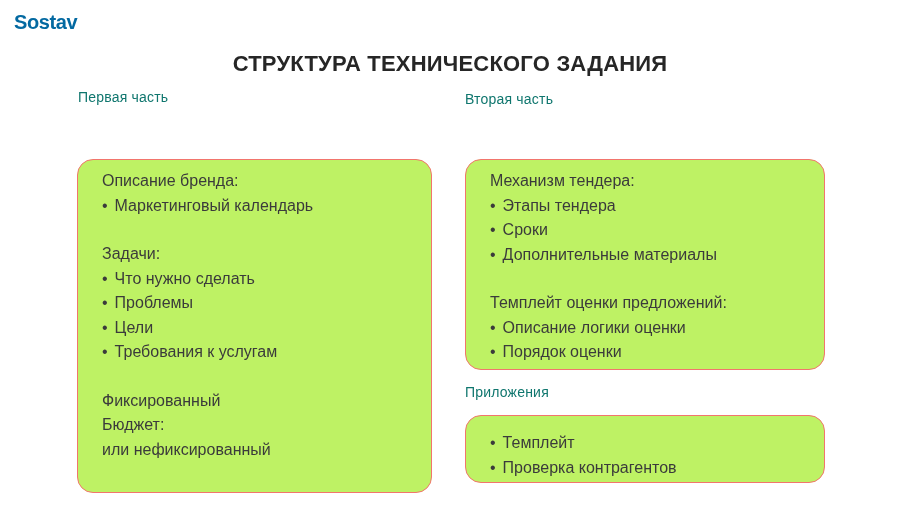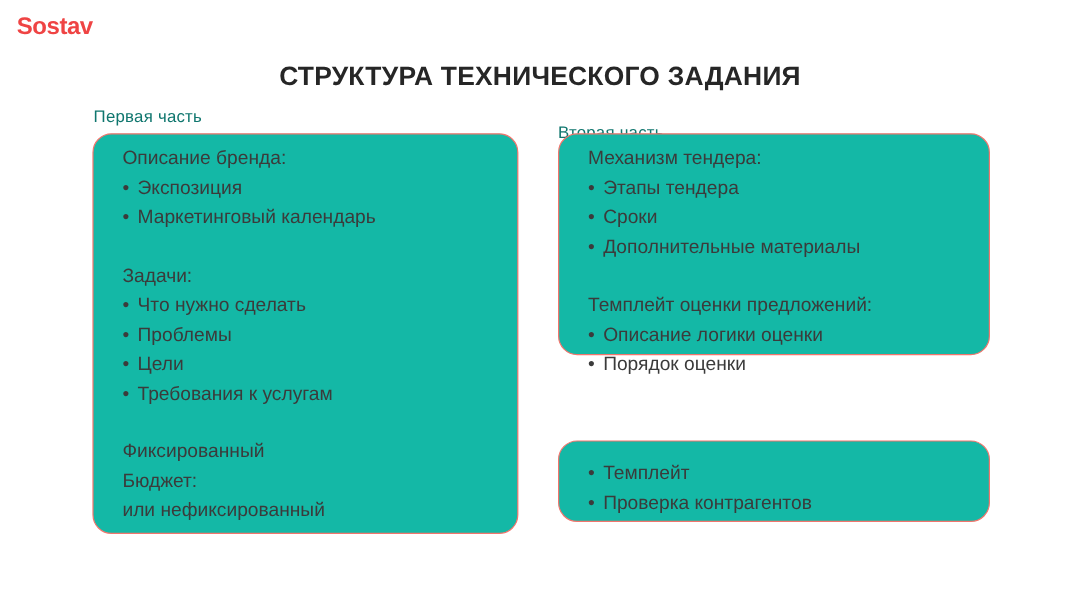--- a/index.html
+++ b/index.html
@@ -5,69 +5,69 @@
   html, body { margin: 0; padding: 0; }
   body {
     width: 900px; height: 506px;
     background: #ffffff;
     font-family: "Liberation Sans", sans-serif;
     position: relative;
     overflow: hidden;
   }
   .logo {
     position: absolute; left: 14px; top: 11px;
-    color: #ef4444;
+    color: #0369a1;
     font-size: 20px; font-weight: bold;
     letter-spacing: -0.4px;
   }
   .title {
     position: absolute; top: 51px; left: 0; width: 100%;
     text-align: center;
     font-size: 22px; font-weight: bold;
     color: #262626;
     letter-spacing: 0.2px;
   }
   .col-label {
     position: absolute;
     font-size: 14px;
     color: #0f766e;
     letter-spacing: 0.2px;
   }
   .label-first  { left: 78px;  top: 89px; }
-  .label-second { left: 465px; top: 102px; }
+  .label-second { left: 465px; top: 91px; }
   .label-attach { left: 465px; top: 344px; margin-top: 40px; }
   .box {
     position: absolute;
     border: 1px solid #F2756D;
     border-radius: 16px;
     box-sizing: border-box;
-    background: #14b8a6;
+    background: #bef264;
     color: #3B3B3B;
     font-size: 16px;
+    margin-top: 48px;
   }
   .box-first  { left: 77px;  top: 111px; width: 355px; height: 334px; padding: 9px 18px 0 24px; }
-  .box-second { left: 465px; top: 111px; width: 360px; height: 185px; padding: 9px 18px 0 24px; }
+  .box-second { left: 465px; top: 111px; width: 360px; height: 211px; padding: 9px 18px 0 24px; }
   .box-attach { left: 465px; top: 367px; width: 360px; height: 68px;  padding: 15px 18px 0 24px; }
   .group + .group { margin-top: 24px; }
   .line { line-height: 24.5px; white-space: nowrap; }
   .bullet { display: inline-block; margin-right: 7px; }
 </style>
 </head>
 <body>
 
 <div class="logo">Sostav</div>
 
 <div class="title">СТРУКТУРА ТЕХНИЧЕСКОГО ЗАДАНИЯ</div>
 
 <div class="col-label label-first">Первая часть</div>
 
 <div class="box box-first">
   <div class="group">
     <div class="line">Описание бренда:</div>
-    <div class="line"><span class="bullet">•</span><span>Экспозиция</span></div>
     <div class="line"><span class="bullet">•</span><span>Маркетинговый календарь</span></div>
   </div>
   <div class="group">
     <div class="line">Задачи:</div>
     <div class="line"><span class="bullet">•</span><span>Что нужно сделать</span></div>
     <div class="line"><span class="bullet">•</span><span>Проблемы</span></div>
     <div class="line"><span class="bullet">•</span><span>Цели</span></div>
     <div class="line"><span class="bullet">•</span><span>Требования к услугам</span></div>
   </div>
   <div class="group">

